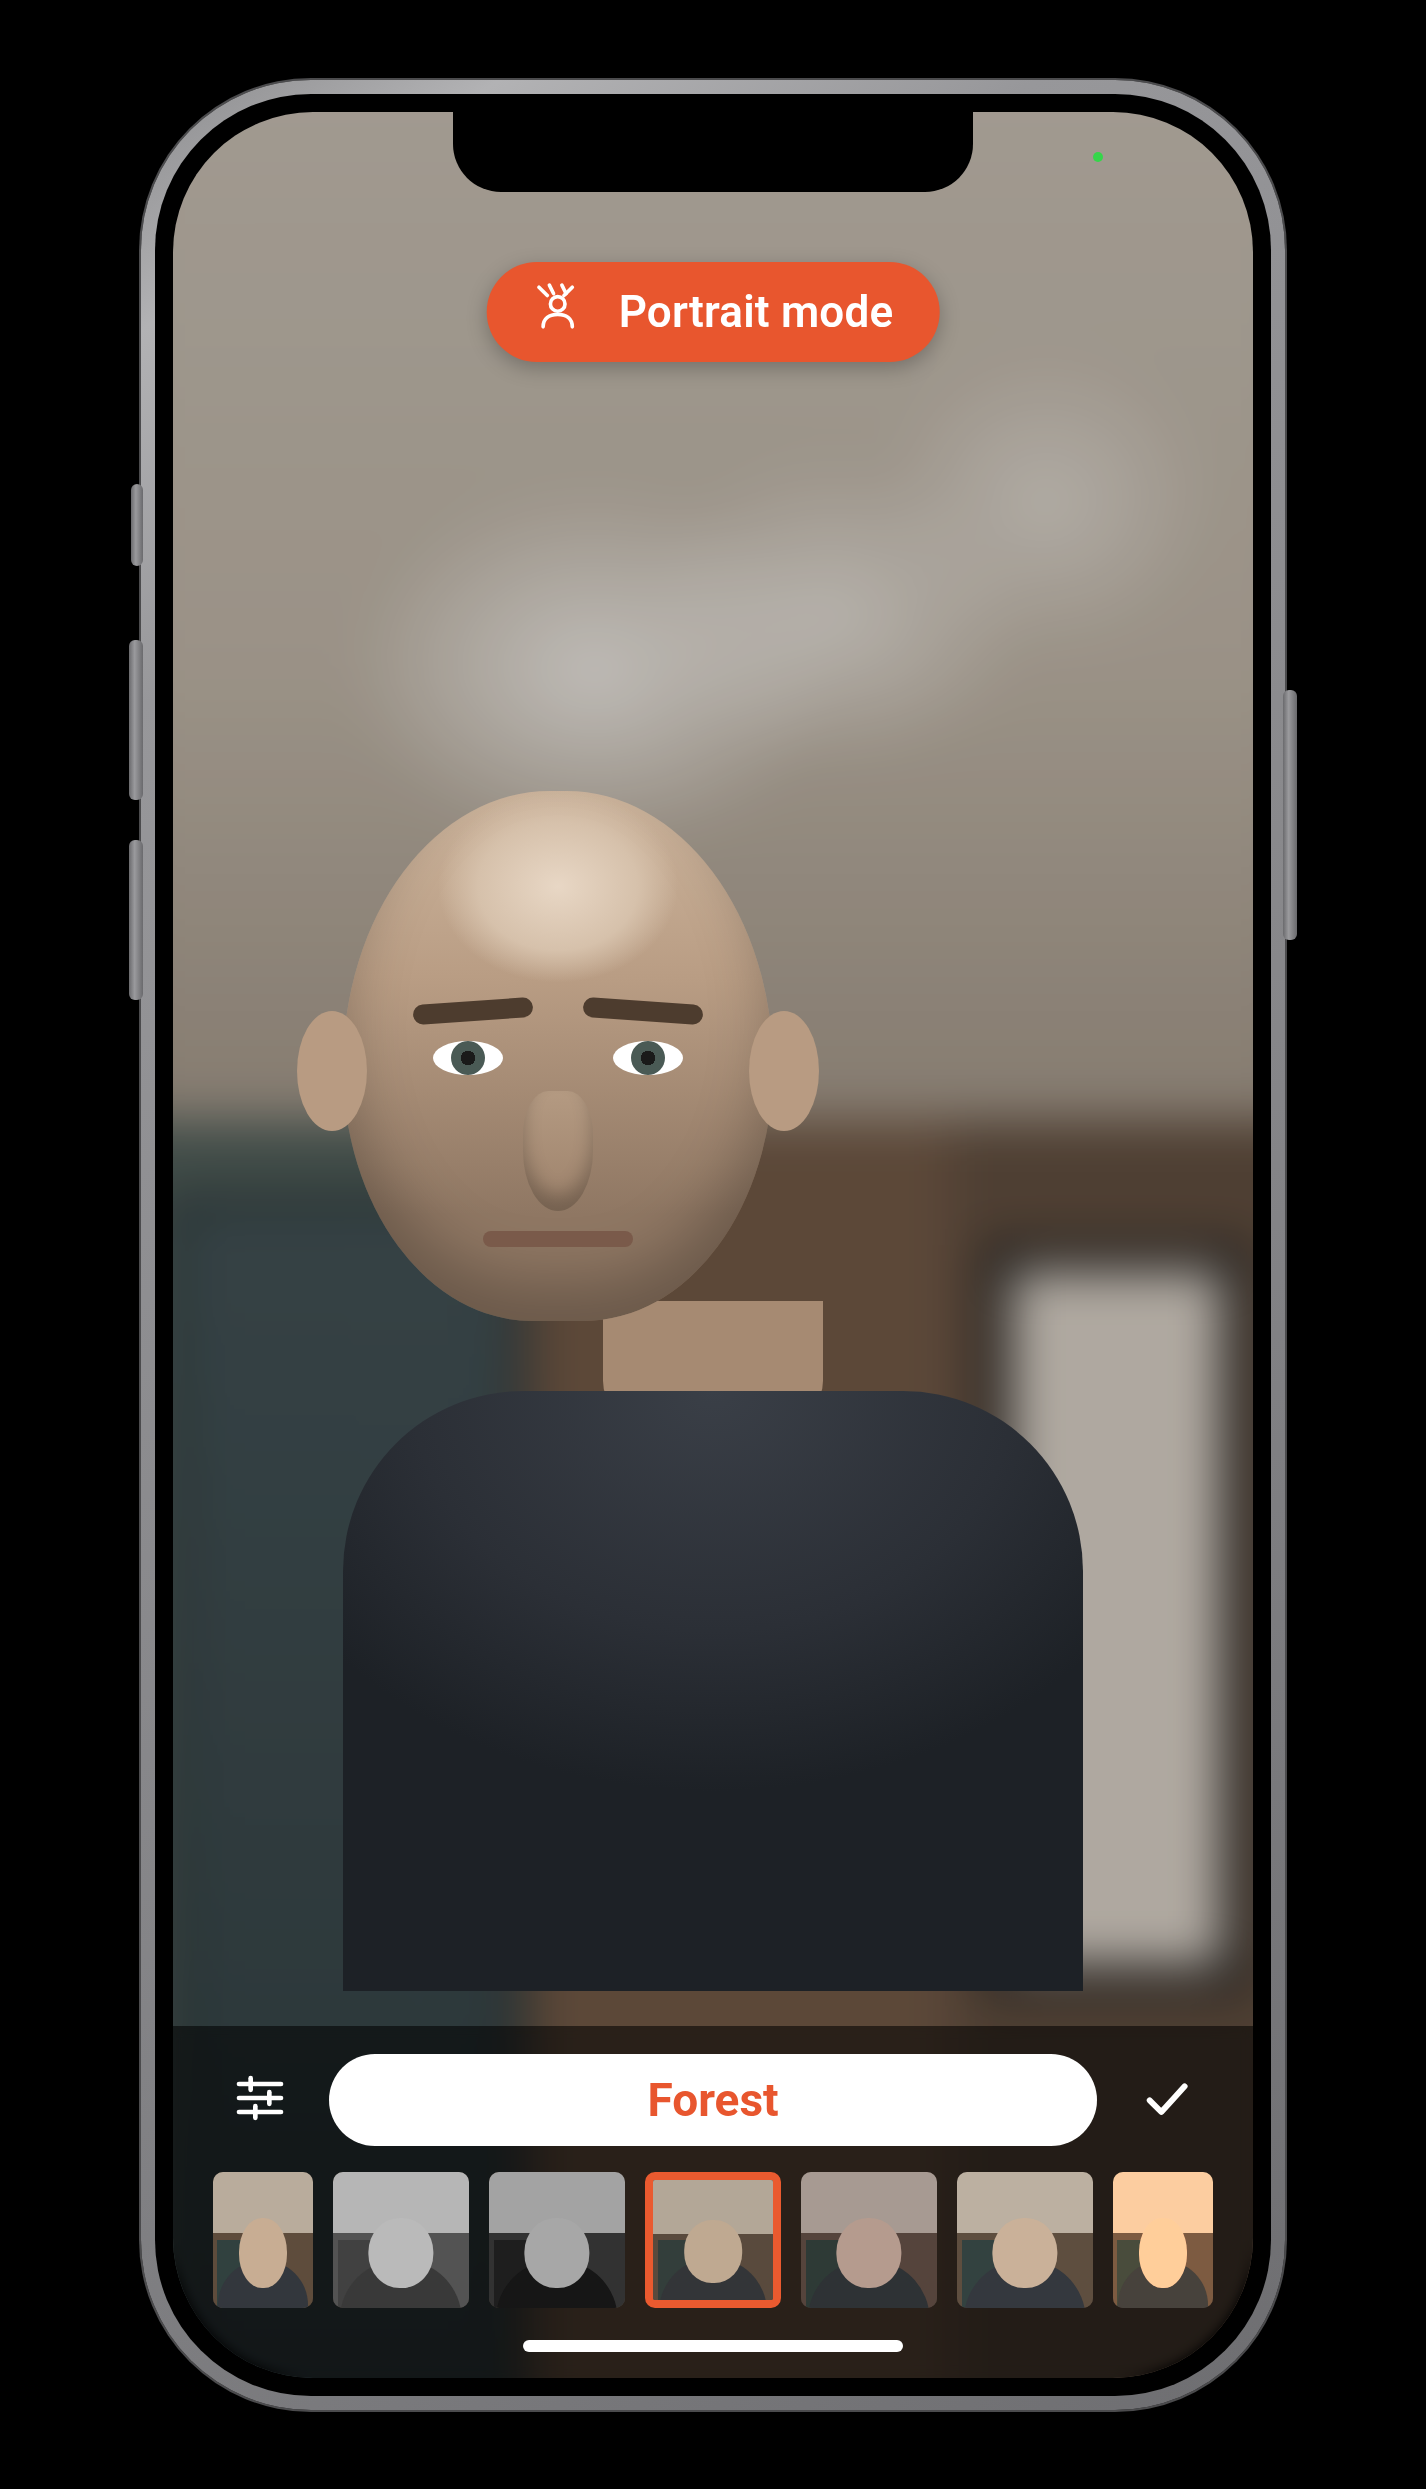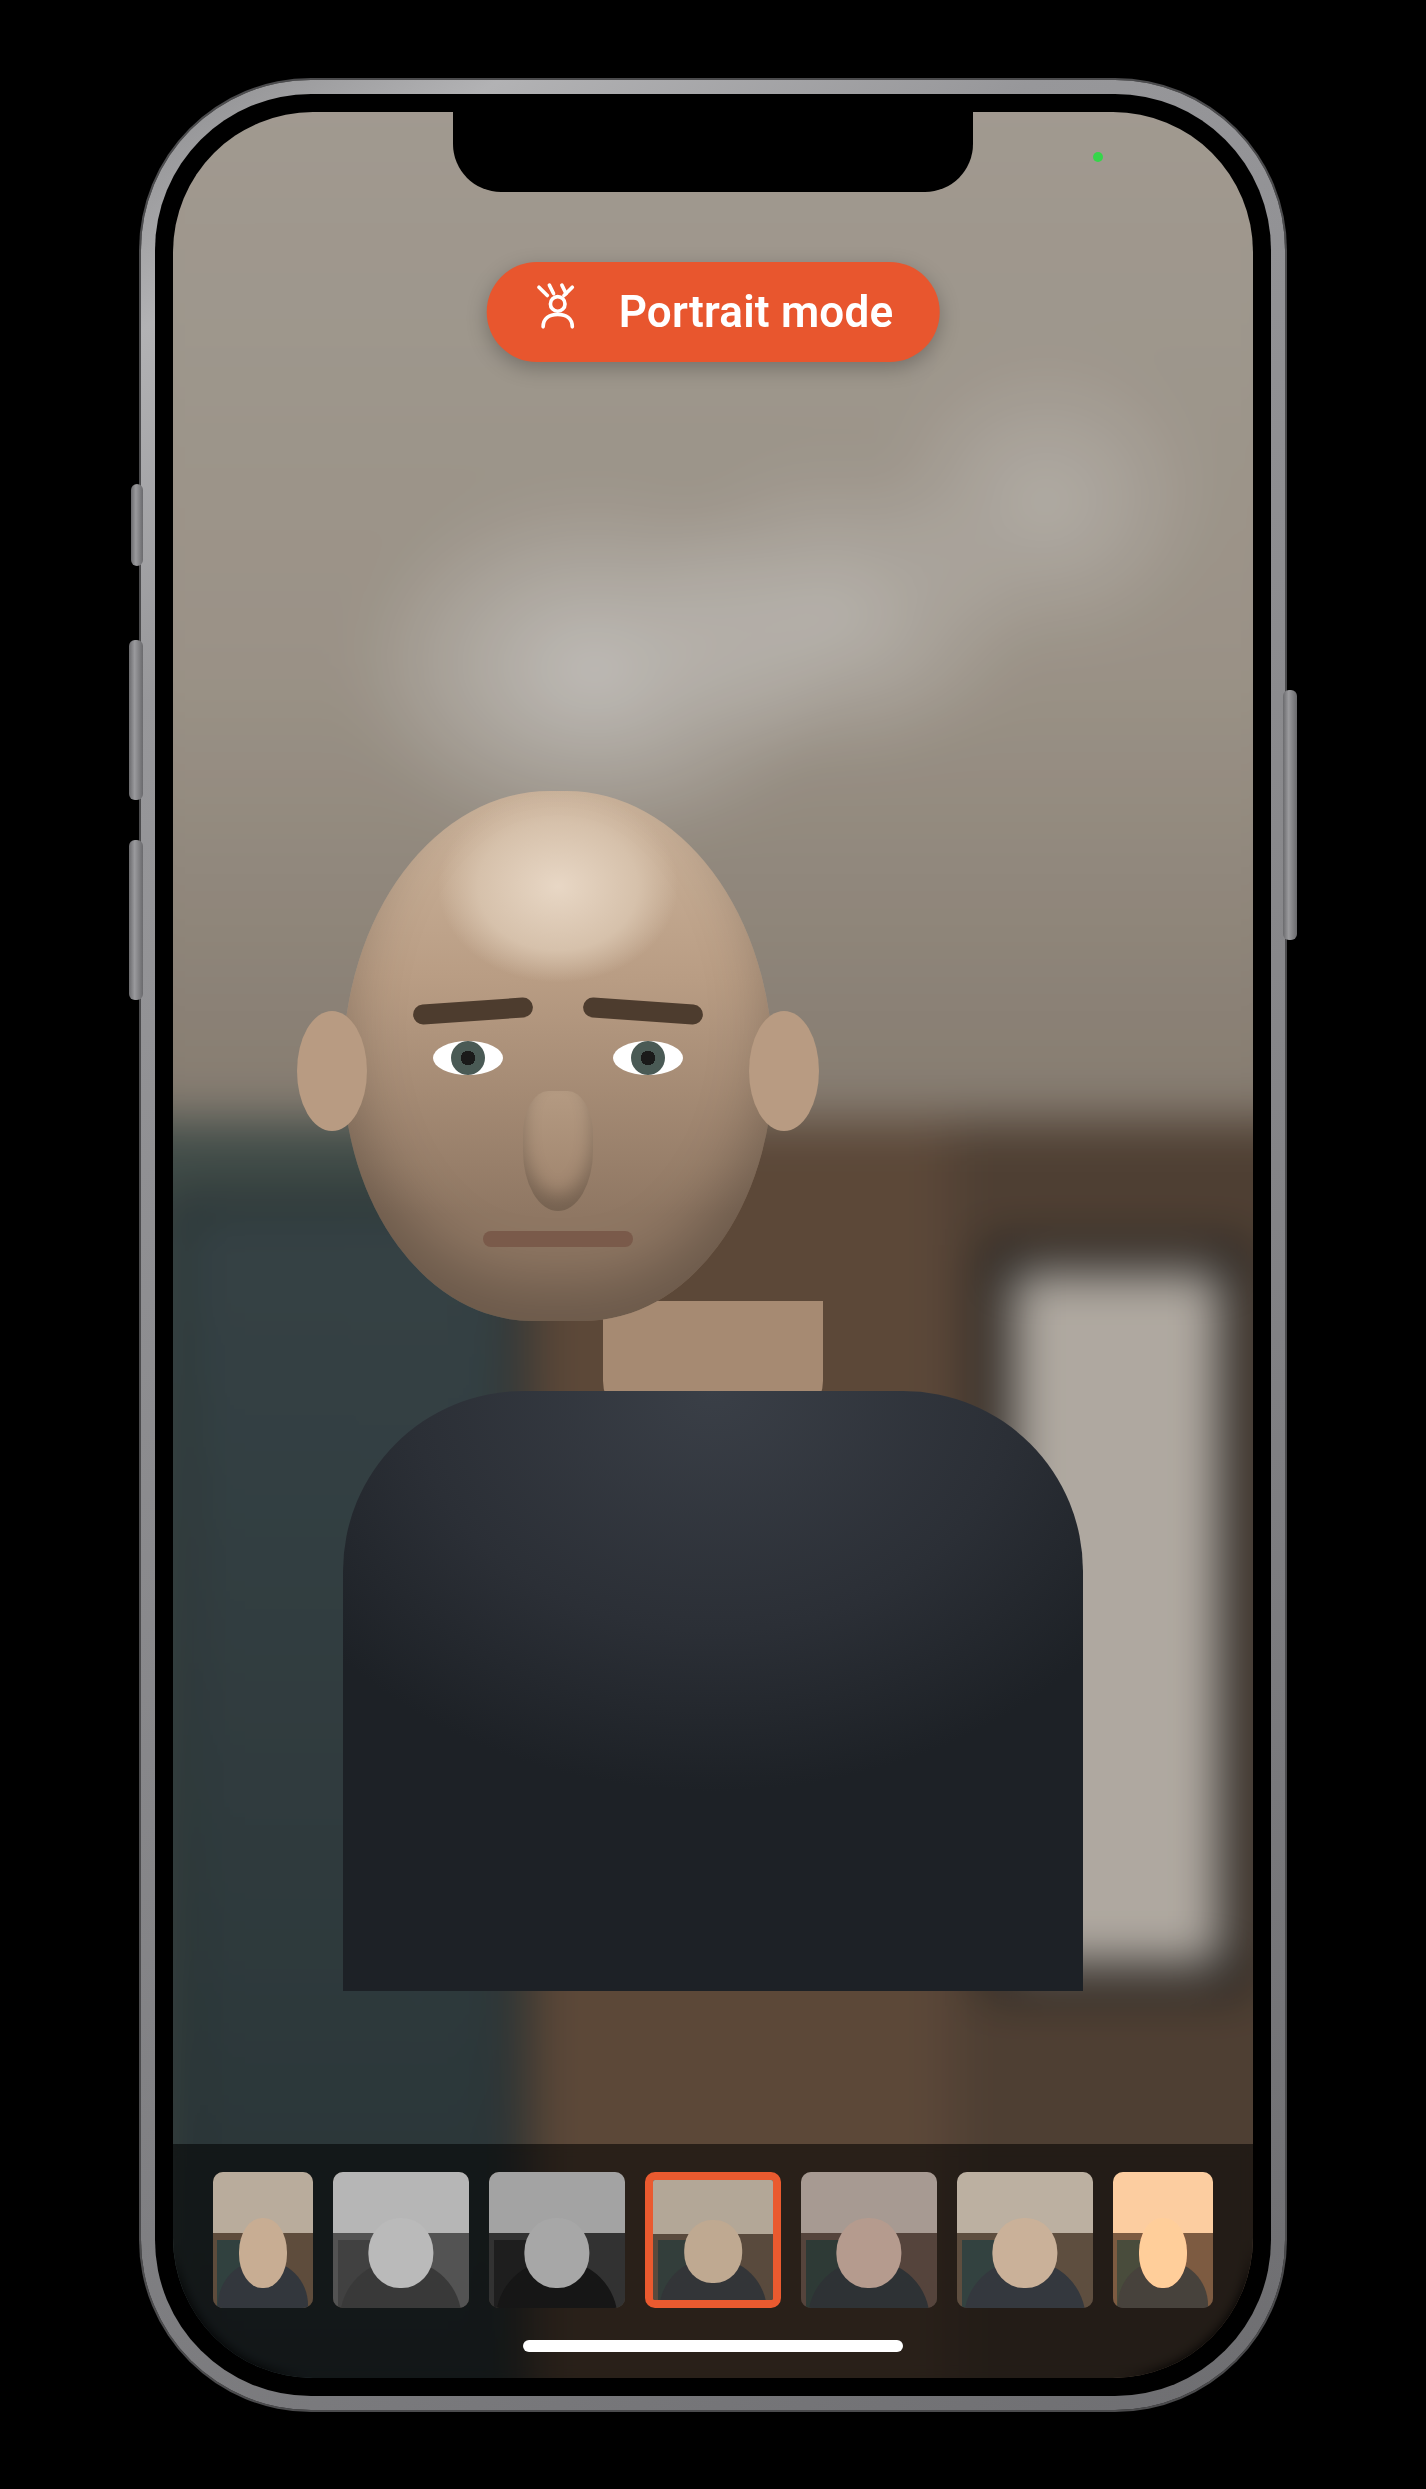--- a/index.html
+++ b/index.html
@@ -227,20 +227,44 @@
                 <line x1="38" y1="6" x2="30" y2="14"></line>
                 <circle cx="24" cy="22" r="7"></circle>
                 <path d="M10 44c0-8 6-12 14-12s14 4 14 12"></path>
               </svg>
             </span>
             <span>Portrait mode</span>
           </div>
         </div>
 
         <div class="panel">
+          <div class="toolbar">
+            <div class="icon-btn">
+              <span>
+                <svg viewBox="0 0 48 48" fill="none" stroke-width="4" stroke-linecap="round">
+                  <line x1="6" y1="12" x2="42" y2="12"></line>
+                  <line x1="6" y1="24" x2="42" y2="24"></line>
+                  <line x1="6" y1="36" x2="42" y2="36"></line>
+                  <line x1="16" y1="7" x2="16" y2="17"></line>
+                  <line x1="32" y1="19" x2="32" y2="29"></line>
+                  <line x1="20" y1="31" x2="20" y2="41"></line>
+                </svg>
+              </span>
+            </div>
+            <div class="filter-pill">
+              <span>Forest</span>
+            </div>
+            <div class="icon-btn">
+              <span>
+                <svg viewBox="0 0 48 48" fill="none" stroke-width="5" stroke-linecap="round" stroke-linejoin="round">
+                  <polyline points="10,26 20,36 40,14"></polyline>
+                </svg>
+              </span>
+            </div>
+          </div>
           <div class="thumbs" id="thumbs">
               <div class="thumb fx-orig edge" title="Original">
                 <div class="mini">
                   <div class="m-ceil"></div>
                   <div class="m-wall"></div>
                   <div class="m-door"></div>
                   <div class="m-body"></div>
                   <div class="m-head"></div>
                 </div>
               </div>

